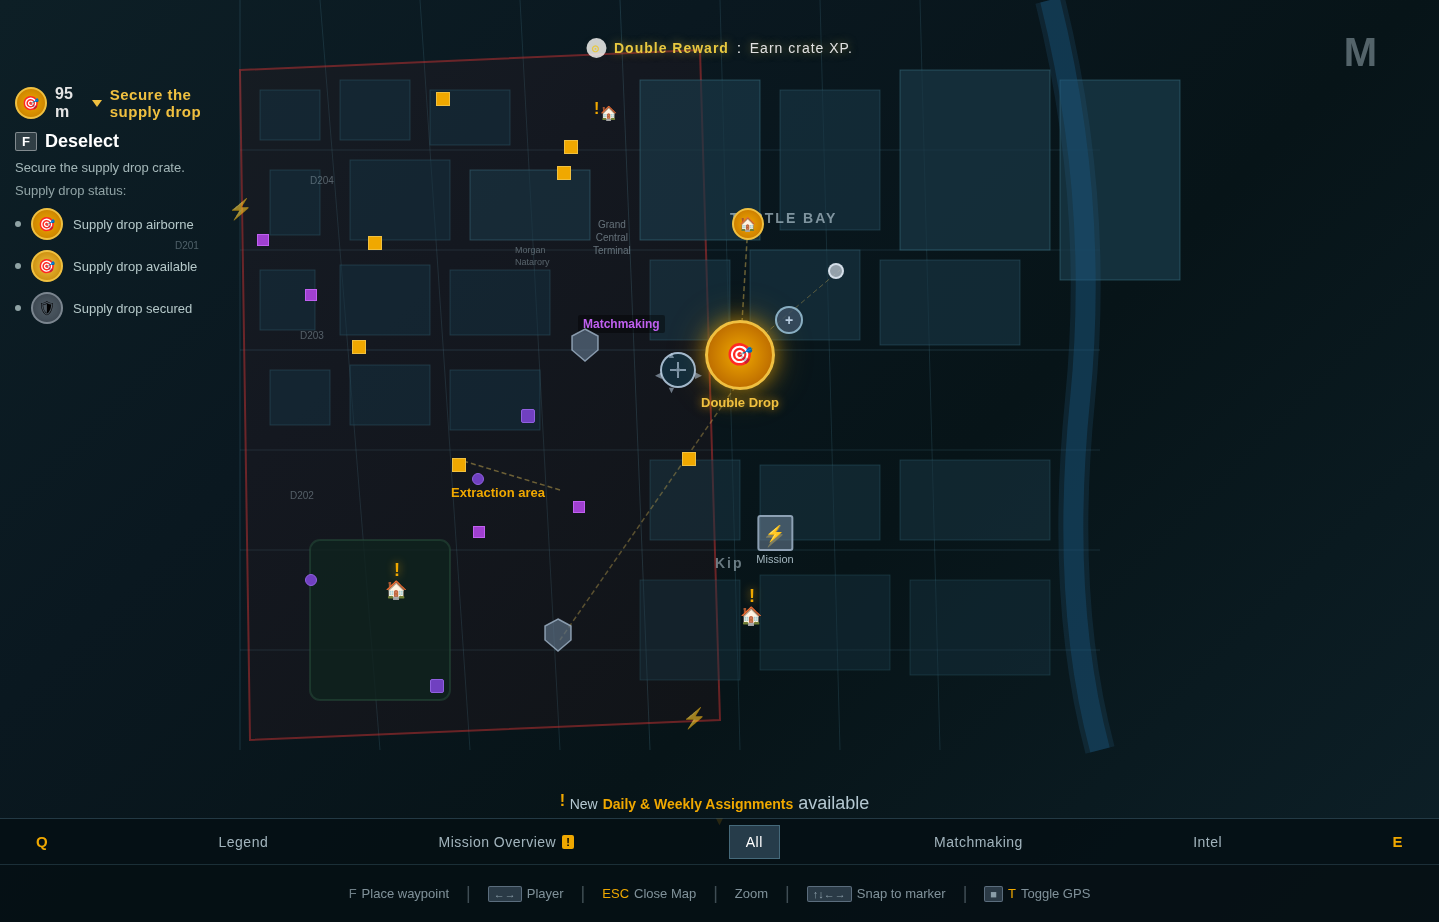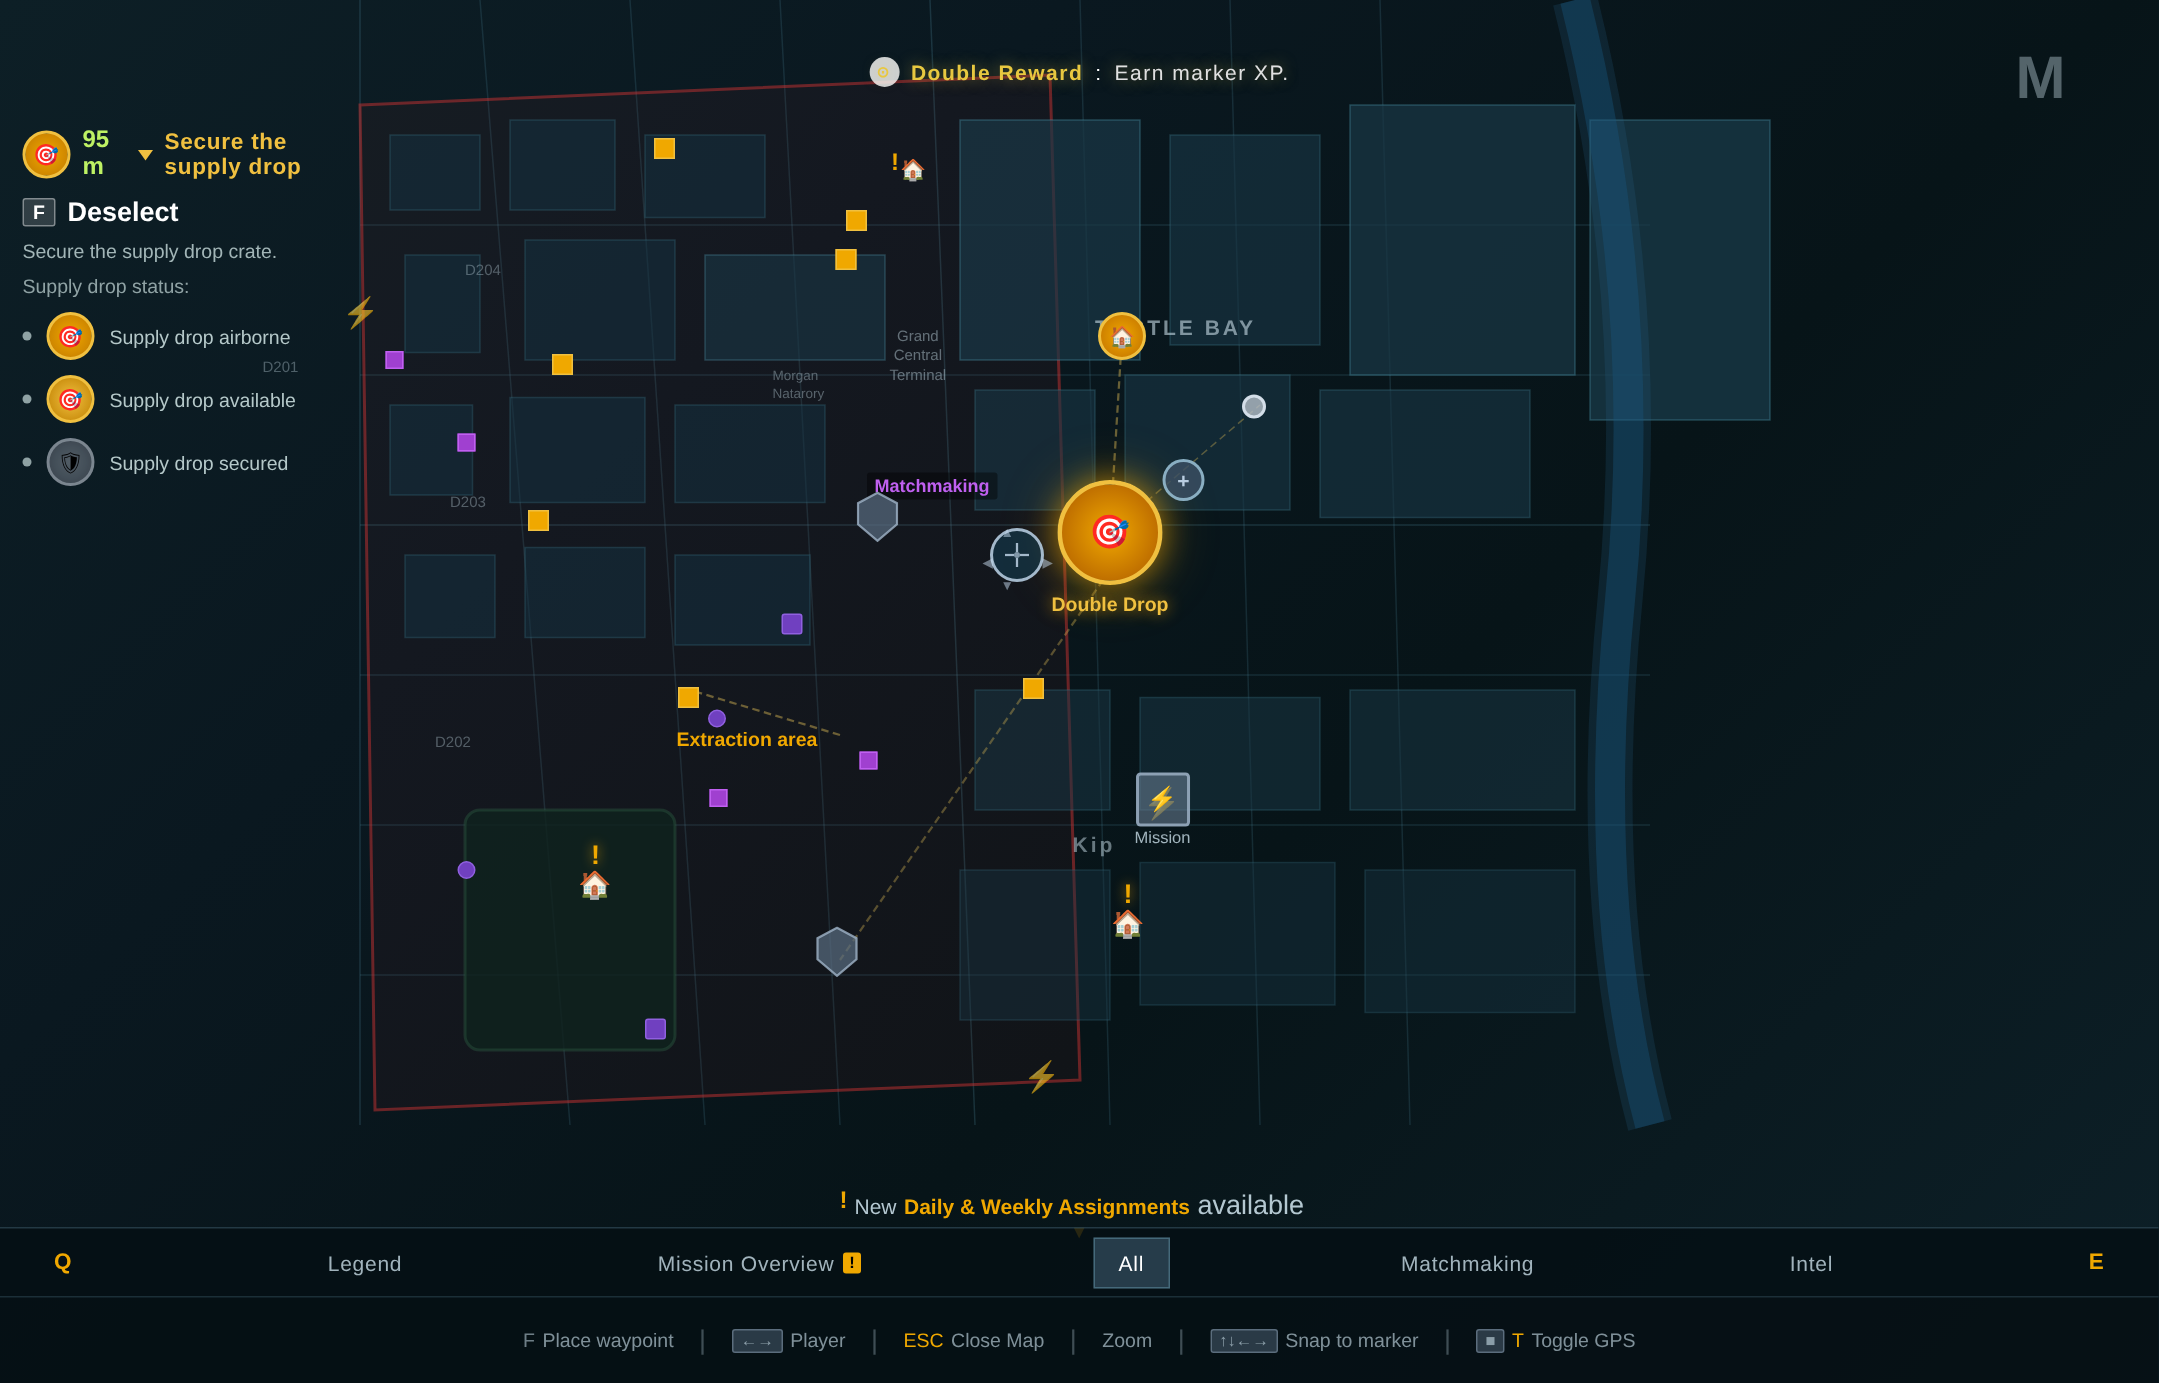--- a/index.html
+++ b/index.html
@@ -74,21 +74,21 @@
       border-radius: 50%;
       border: 2px solid #f0c040;
       display: flex;
       align-items: center;
       justify-content: center;
       font-size: 14px;
       flex-shrink: 0;
     }
 
     .objective-distance {
-      color: #bef264;
+      color: #e5e5e5;
       font-size: 16px;
       font-weight: bold;
     }
 
     .objective-arrow {
       display: inline-block;
       width: 0; height: 0;
       border-left: 5px solid transparent;
       border-right: 5px solid transparent;
       border-top: 7px solid #f0c040;
@@ -618,21 +618,21 @@
   <line x1="560" y1="490" x2="460" y2="460" stroke="rgba(200,170,80,0.5)" stroke-width="1.5" stroke-dasharray="5,3"></line>
 
   <path d="M 1050,0 Q 1100,200 1080,400 Q 1060,600 1100,750" fill="none" stroke="rgba(20,80,120,0.4)" stroke-width="20"></path>
   <path d="M 1050,0 Q 1100,200 1080,400 Q 1060,600 1100,750" fill="none" stroke="rgba(40,100,140,0.2)" stroke-width="30"></path>
 </svg>
 
 <div class="top-notification">
   <div class="player-icon-top">⊙</div>
   <span>Double Reward</span>
   <span class="separator">:</span>
-  <span class="earn-text">Earn marker XP.</span>
+  <span class="earn-text">Earn crate XP.</span>
 </div>
 
 <div class="top-right-initial">M</div>
 
 <div class="left-panel">
 
   <div class="objective-bar">
     <div class="objective-icon">🎯</div>
     <span class="objective-distance">95 m</span>
     <span class="objective-arrow"></span>

